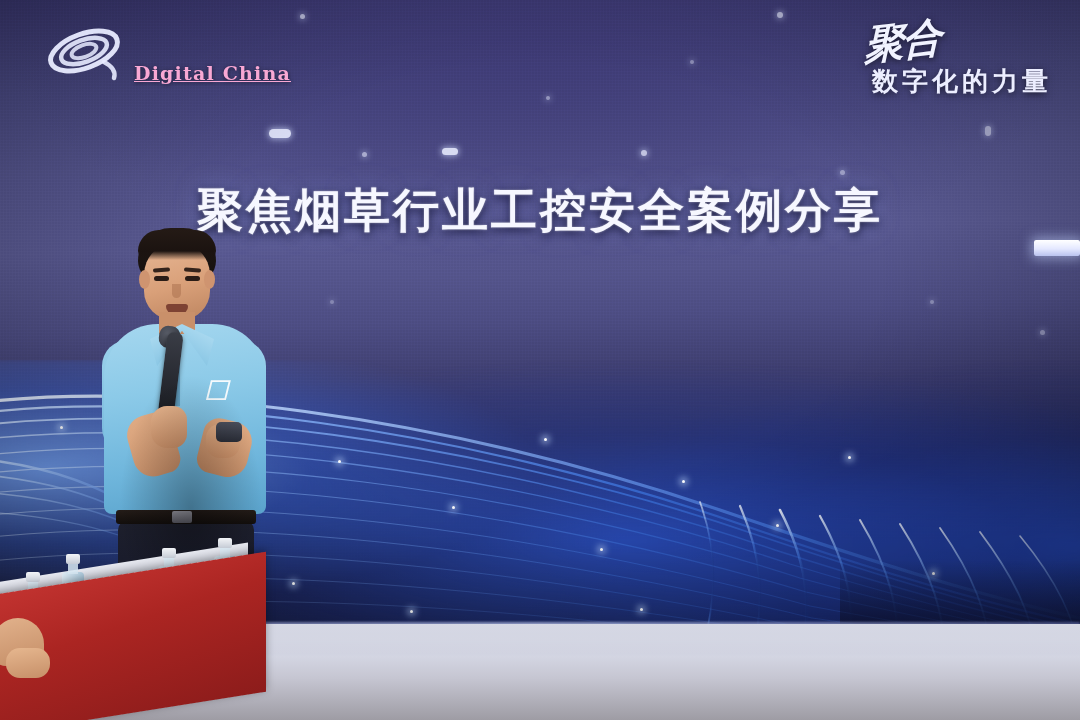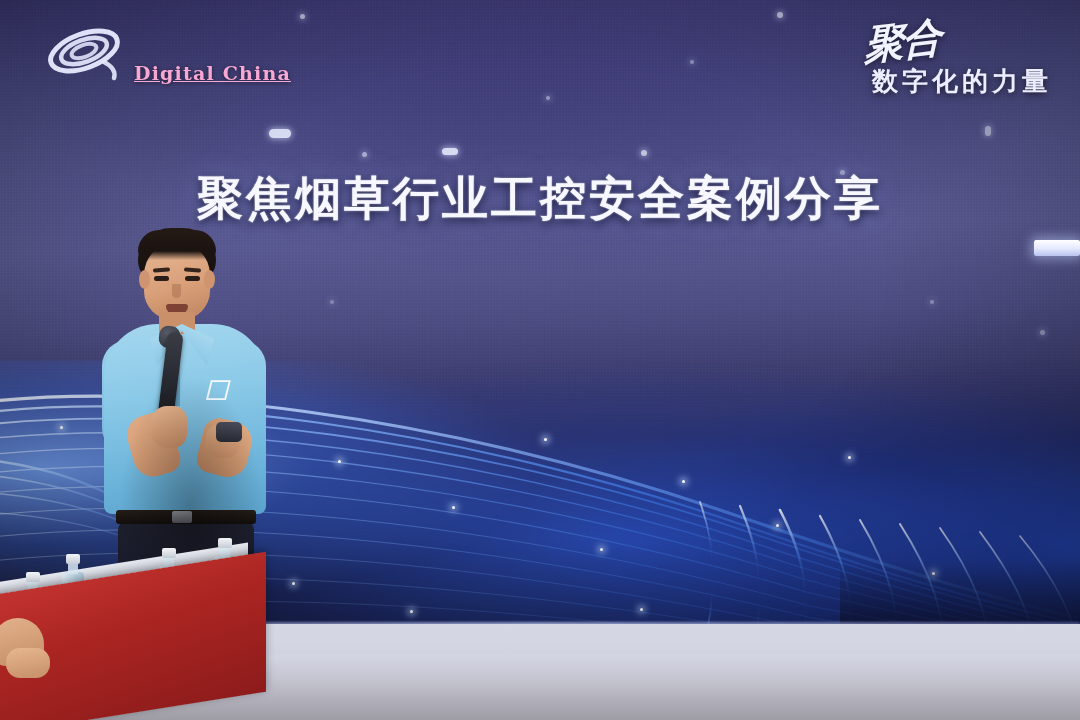--- a/index.html
+++ b/index.html
@@ -81,21 +81,21 @@
     filter:blur(2px);
   }
   .streak-svg { position:absolute; left:0; top:0; }
   .spark {
     position:absolute; width:3px; height:3px; border-radius:50%;
     background:#ffffff; box-shadow:0 0 7px 2px rgba(190,215,255,.95);
   }
 
   
   .slide-title {
-    position:absolute; left:0; right:0; top:168px;
+    position:absolute; left:0; right:0; top:180px;
     text-align:center;
     font-family:"DejaVu Sans", sans-serif;
     font-weight:700;
     font-size:46px;
     letter-spacing:3px;
     color:#f6f7ff;
     text-shadow:
       0 0 2px rgba(255,255,255,.55),
       0 3px 10px rgba(10,10,40,.85),
       0 0 26px rgba(150,170,255,.35);

